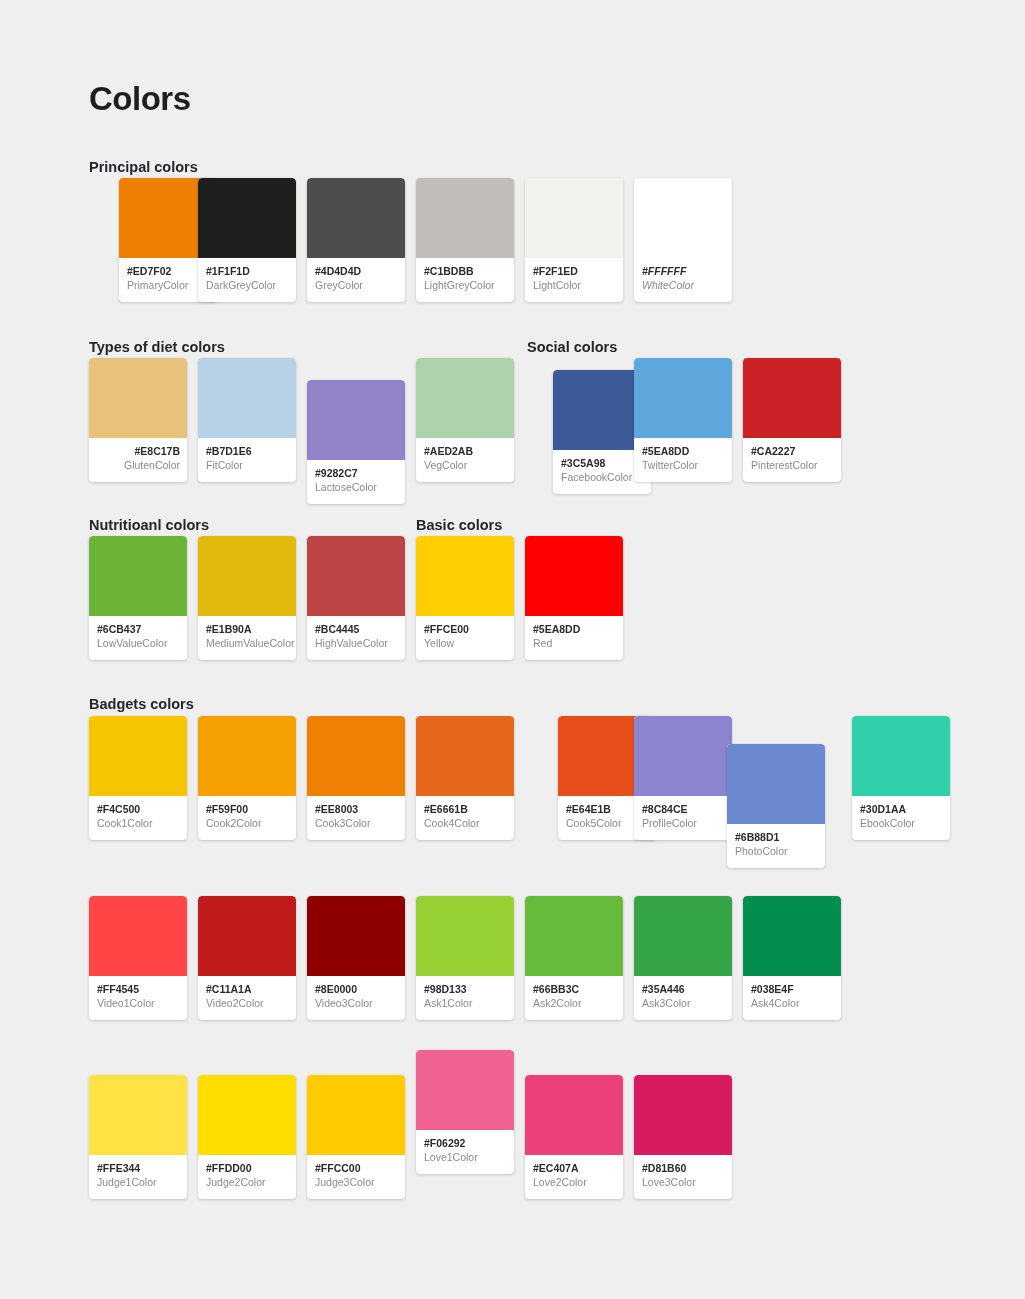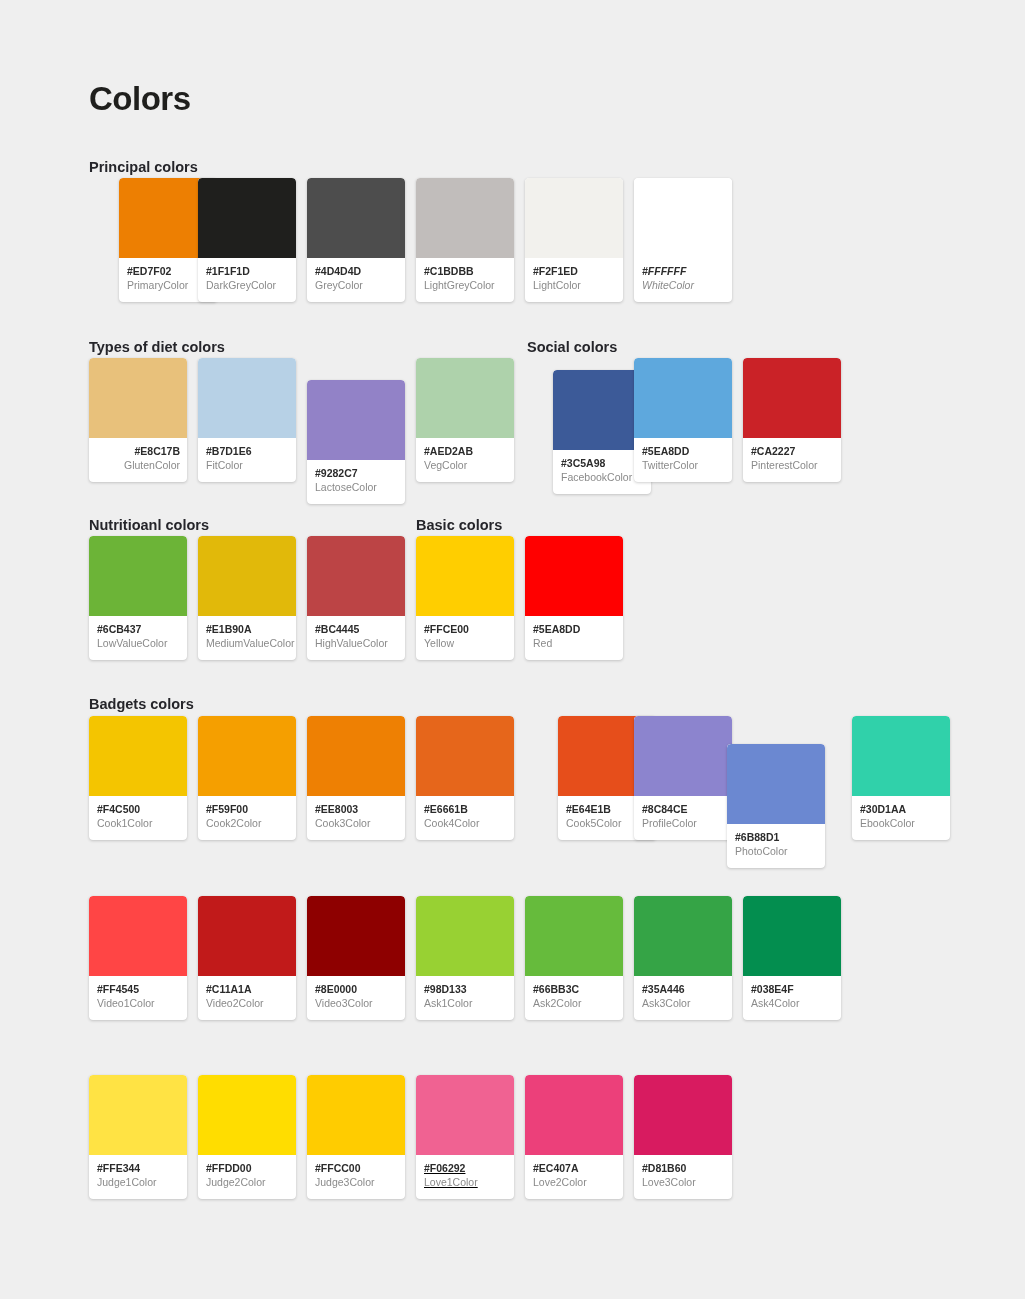--- a/index.html
+++ b/index.html
@@ -326,21 +326,21 @@
           <div class="cname">Judge2Color</div>
         </div>
       </div>
       <div class="card" style="left: 307px; top: 1075px;">
         <div class="swatch" style="background: rgb(255, 204, 0);"></div>
         <div class="caption">
           <div class="hex">#FFCC00</div>
           <div class="cname">Judge3Color</div>
         </div>
       </div>
-      <div class="card" style="left: 416px; top: 1075px; text-decoration: underline;">
+      <div class="card" style="left: 416px; top: 1050px;">
         <div class="swatch" style="background: rgb(240, 98, 146);"></div>
         <div class="caption">
           <div class="hex">#F06292</div>
           <div class="cname">Love1Color</div>
         </div>
       </div>
       <div class="card" style="left: 525px; top: 1075px;">
         <div class="swatch" style="background: rgb(236, 64, 122);"></div>
         <div class="caption">
           <div class="hex">#EC407A</div>

